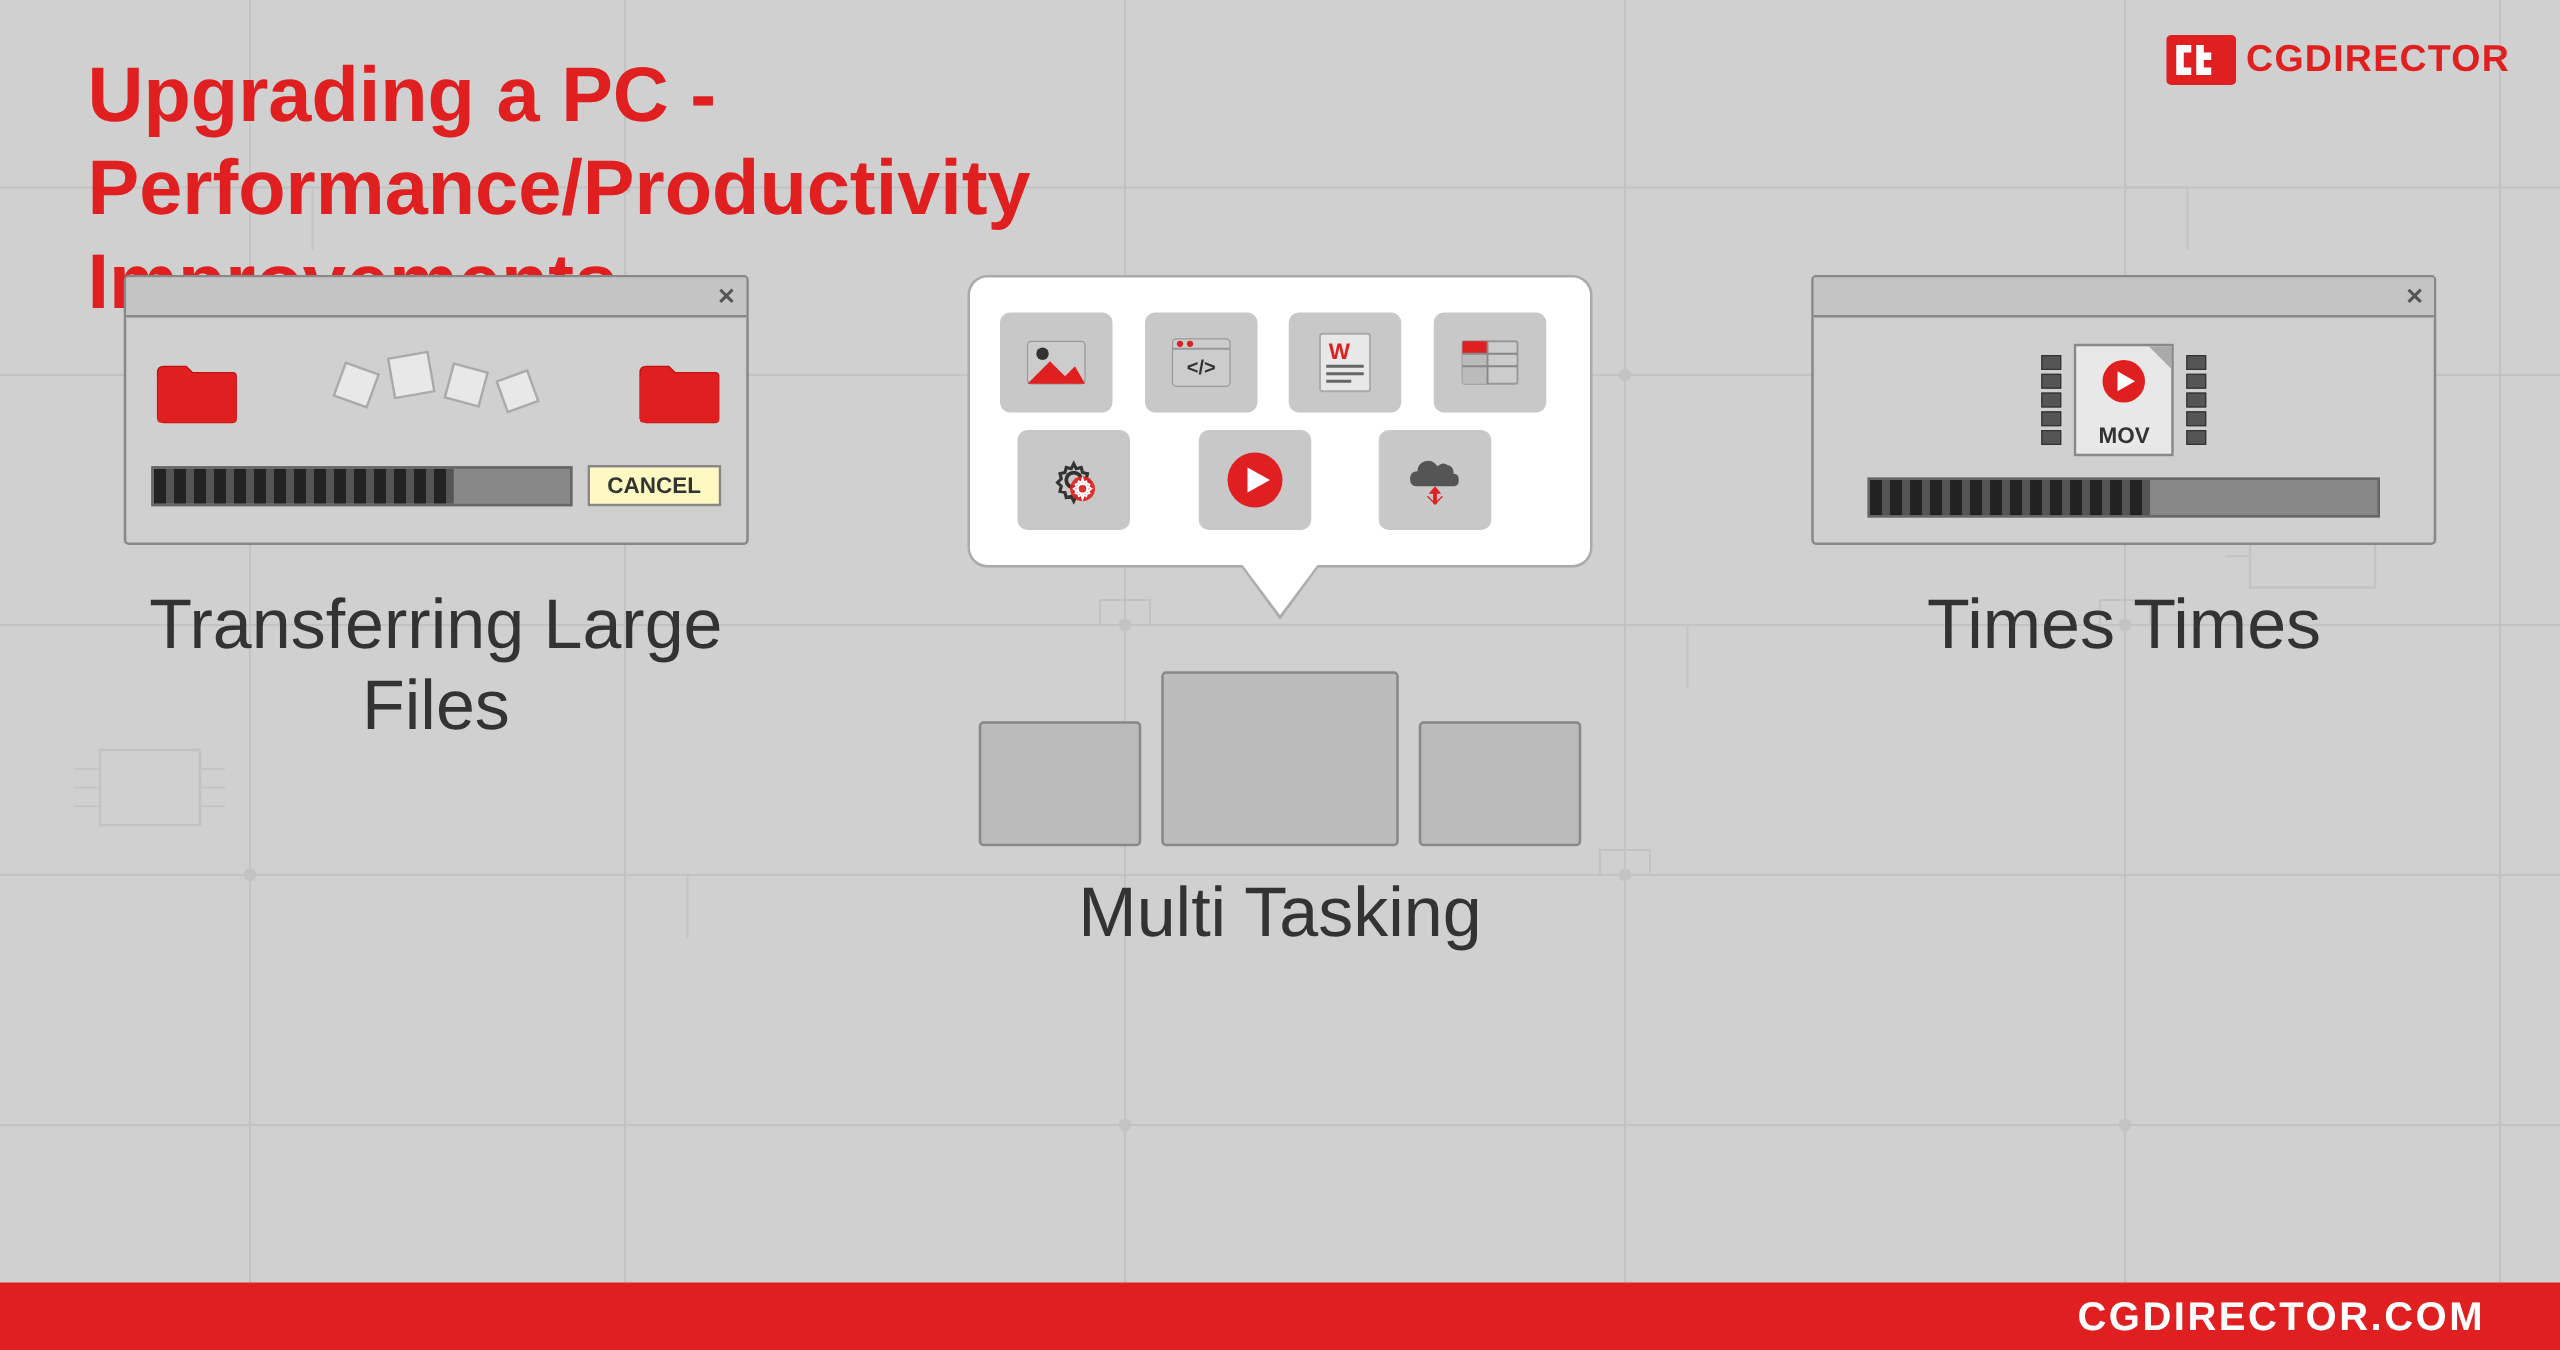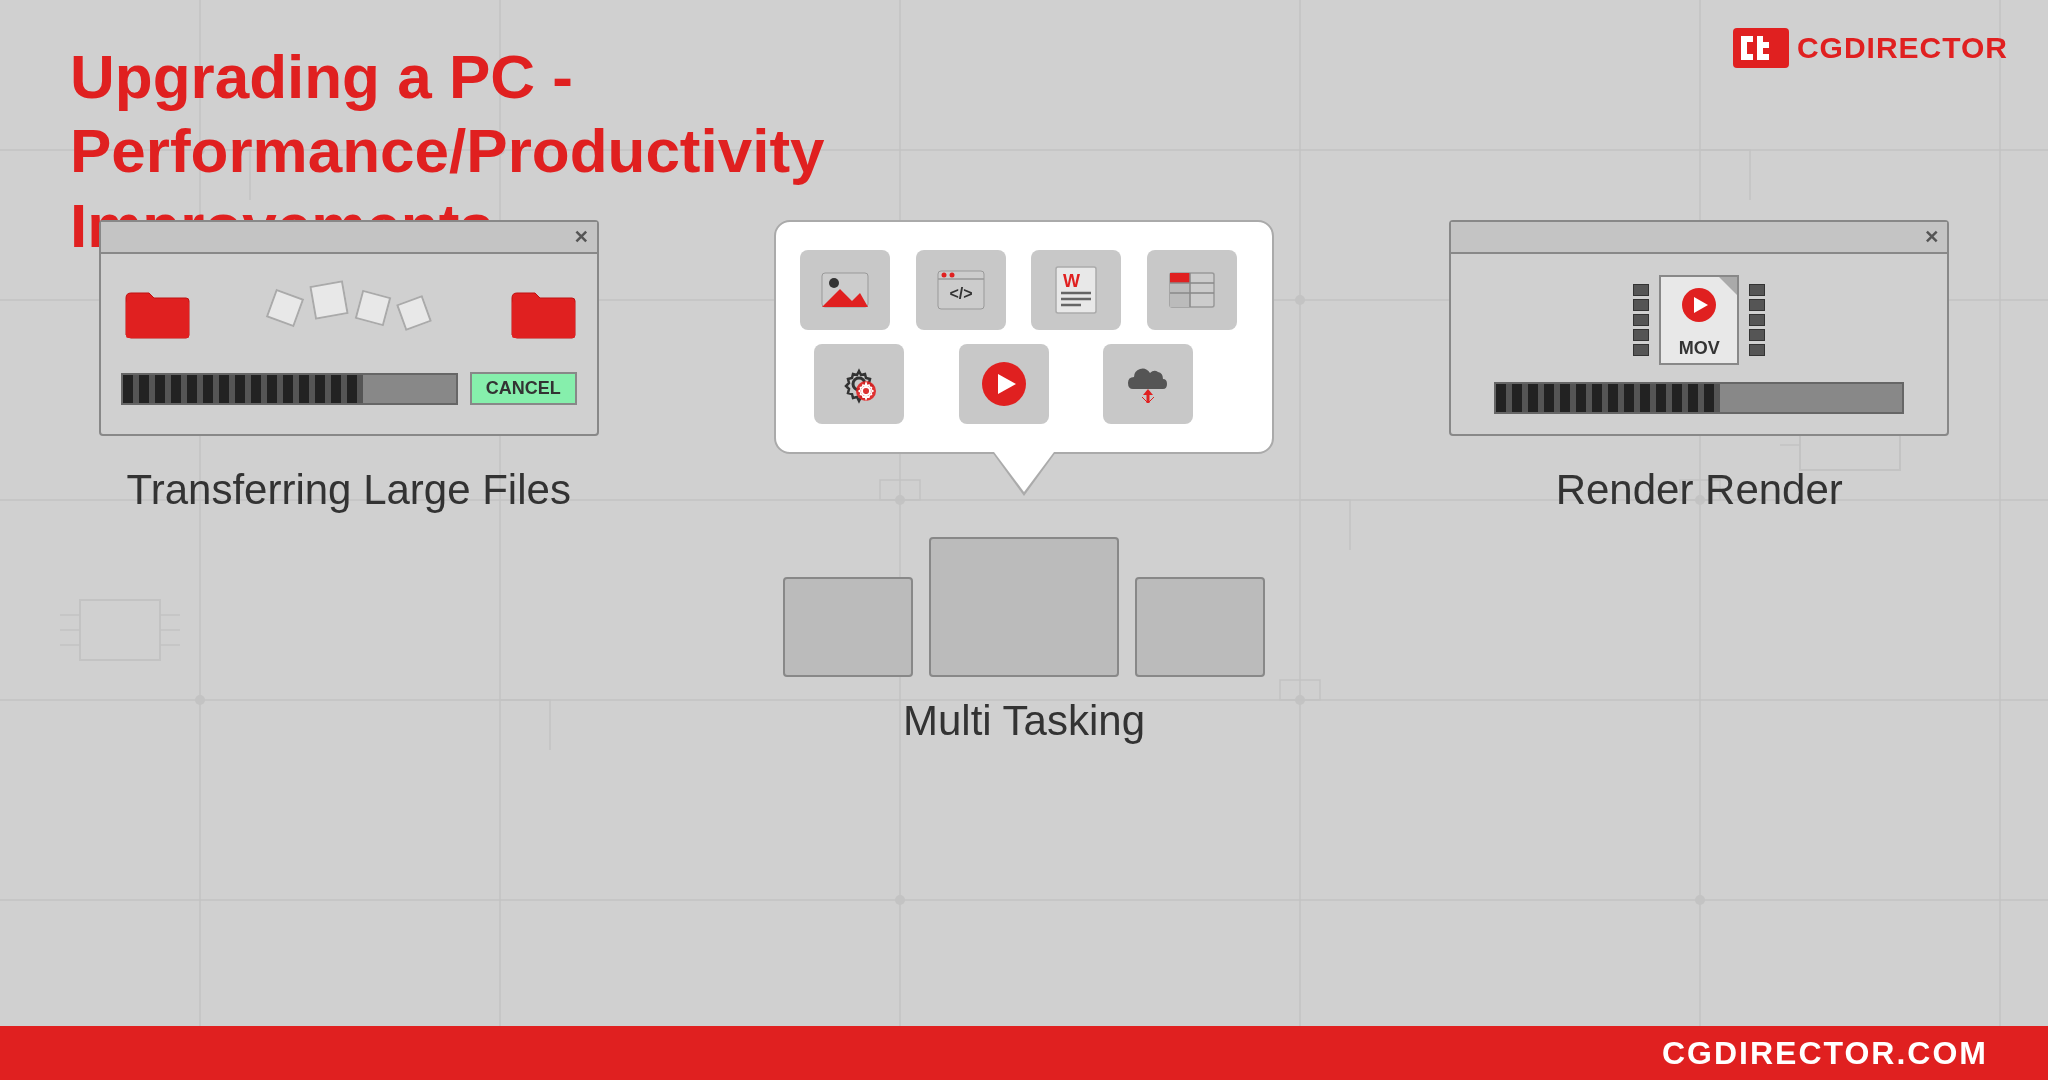--- a/index.html
+++ b/index.html
@@ -101,21 +101,21 @@
     
     .panel-wrapper {
       display: flex;
       flex-direction: column;
       align-items: center;
       gap: 30px;
       flex: 1;
     }
 
     .panel-label {
-      font-size: 42px;
+      font-size: 56px;
       color: #333;
       font-weight: 400;
       text-align: center;
     }
 
     
     .window-box {
       background: #d0d0d0;
       border: 2px solid #888;
       border-radius: 4px;
@@ -177,21 +177,21 @@
         90deg,
         #222 0px,
         #222 10px,
         #555 10px,
         #555 16px
       );
       width: 72%;
     }
 
     .cancel-button {
-      background: #86efac;
+      background: #fef9c3;
       border: 2px solid #888;
       padding: 4px 14px;
       font-size: 18px;
       font-weight: bold;
       color: #333;
       cursor: pointer;
       white-space: nowrap;
     }
 
     
@@ -626,20 +626,20 @@
             <div class="film-cell"></div>
             <div class="film-cell"></div>
           </div>
         </div>
 
         <div class="render-progress-container" style="width:90%;">
           <div class="render-progress-fill"></div>
         </div>
       </div>
     </div>
-    <span class="panel-label">Render Render</span>
+    <span class="panel-label">Times Times</span>
   </div>
 
 </div>
 
 <div class="bottom-bar">
   <span class="bottom-bar-text">CGDIRECTOR.COM</span>
 </div>
 
 </body></html>

